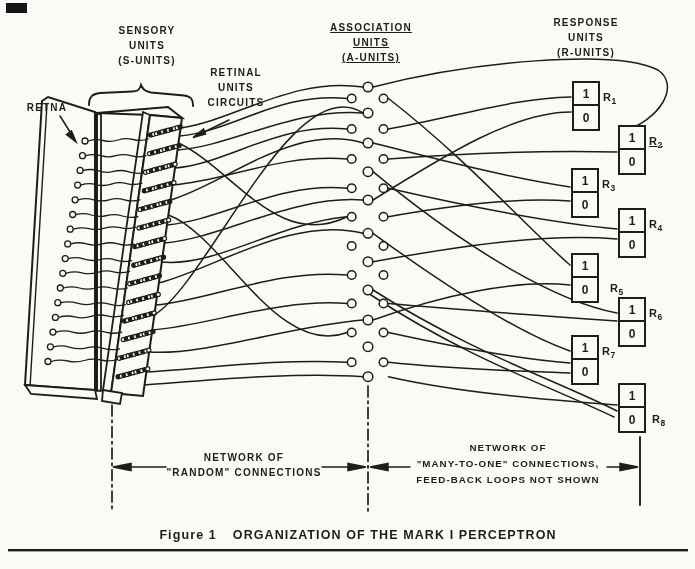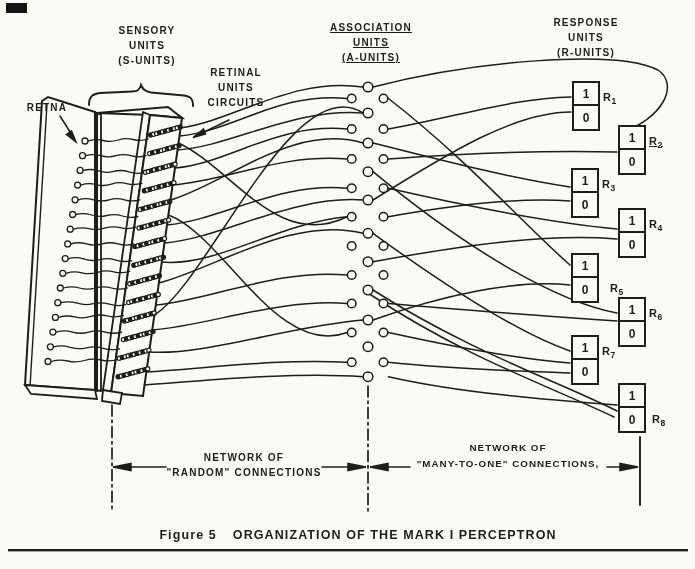--- a/index.html
+++ b/index.html
@@ -367,20 +367,21 @@
     <div>UNITS</div>
     <div>(R-UNITS)</div>
   </div>
   <div class="lbl" style="left:244px;top:450px;">
     <div>NETWORK OF</div>
     <div>"RANDOM" CONNECTIONS</div>
   </div>
   <div class="lbl small" style="left:508px;top:440px;">
     <div>NETWORK OF</div>
     <div>"MANY-TO-ONE" CONNECTIONS,</div>
+    <div>FEED-BACK LOOPS NOT SHOWN</div>
   </div>
 
   <div id="r-units-layer">
     <div class="rbox" style="left: 572px; top: 81px;">
       <div class="cell top">1</div>
       <div class="cell">0</div>
     </div>
     <div class="rlabel" style="left: 603px; top: 91px;"><span class="rp">R</span><sub class="rs">1</sub></div>
 
     <div class="rbox" style="left: 618px; top: 125px;">
@@ -420,16 +421,16 @@
     <div class="rlabel" style="left: 602px; top: 345px;"><span class="rp">R</span><sub class="rs">7</sub></div>
 
     <div class="rbox" style="left: 618px; top: 383px;">
       <div class="cell top">1</div>
       <div class="cell">0</div>
     </div>
     <div class="rlabel" style="left: 652px; top: 393px; margin-top: 20px;"><span class="rp">R</span><sub class="rs">8</sub></div>
   </div>
 
   <div class="caption" style="left:358px;top:528px;">
-    <span class="fig">Figure 5</span><span>ORGANIZATION OF THE MARK I PERCEPTRON</span>
+    <span class="fig">Figure 1</span><span>ORGANIZATION OF THE MARK I PERCEPTRON</span>
   </div>
 
 </div>
 
 </body></html>

